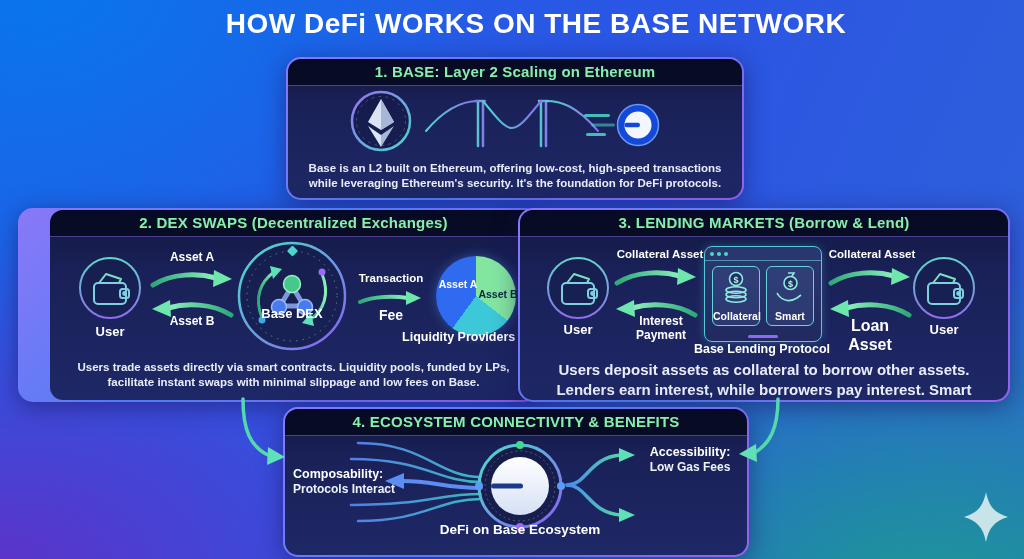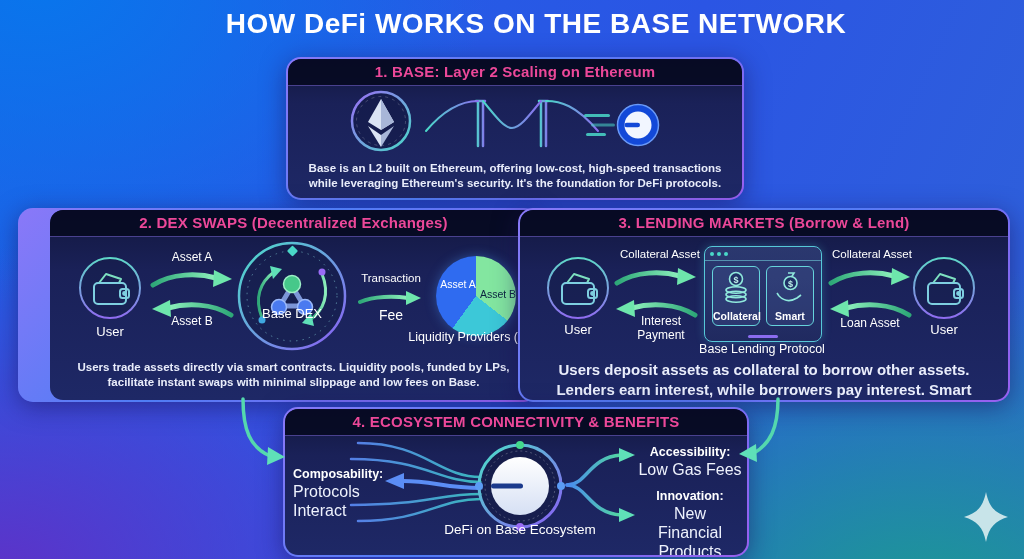--- a/index.html
+++ b/index.html
@@ -13,42 +13,42 @@
       linear-gradient(115deg,#1d63e8 0%,#2b55e4 55%,#2f62d8 100%);
   }
   .title{position:absolute;top:8px;left:0;right:0;text-align:center;color:#fff;
     font-size:28px;font-weight:bold;letter-spacing:.5px;padding-left:48px;}
   .panel{position:absolute;border-radius:15px;padding:2px;
     background:linear-gradient(135deg,#8a78f8 0%,#4f7df5 45%,#9a5ff0 100%);
     box-shadow:0 5px 24px rgba(25,16,85,.5);}
   .pin{position:relative;width:100%;height:100%;border-radius:13px;overflow:hidden;
     background:linear-gradient(180deg,#12173f 0%,#1a2158 32%,#1e2866 100%);}
   .phead{position:absolute;top:0;left:0;right:0;height:26px;line-height:26px;text-align:center;
-    font-weight:bold;font-size:15px;color:#ec4899;background:rgba(7,10,34,.92);
+    font-weight:bold;font-size:15px;color:#86efac;background:rgba(7,10,34,.92);
     border-bottom:1px solid rgba(140,120,250,.5);border-radius:13px 13px 0 0;letter-spacing:.2px;}
   .abs{position:absolute;}
-  .lbl{position:absolute;color:#fff;font-weight:normal;text-align:center;line-height:1.2;}
+  .lbl{position:absolute;color:#fff;font-weight:bold;text-align:center;line-height:1.2;}
   .desc{position:absolute;color:#e9edfb;font-weight:600;text-align:center;line-height:1.32;font-size:11.5px;}
   .flip{transform:scaleX(-1);}
   .pie{position:absolute;border-radius:50%;
     background:conic-gradient(from 0deg,#83e6a0 0deg 128deg,#3cc8d8 128deg 216deg,#2f6bf0 216deg 360deg);
     box-shadow:0 0 12px rgba(80,160,255,.35);}
   .lw{position:absolute;border:1.5px solid #56c8d8;border-radius:8px;
     background:linear-gradient(180deg,rgba(62,82,142,.5),rgba(34,44,96,.68));
     box-shadow:0 0 10px rgba(80,200,220,.28);}
   .lw-top{height:13px;border-bottom:1px solid rgba(120,220,230,.55);display:flex;align-items:center;padding-left:5px;}
   .lw-dot{width:4px;height:4px;border-radius:50%;background:#4ad8c8;margin-right:3px;}
   .lw-body{display:flex;gap:6px;padding:5px 7px 0 7px;}
   .lw-box{flex:1;border:1.5px solid #66d4dc;border-radius:6px;height:58px;position:relative;
     background:rgba(72,92,152,.25);text-align:center;}
   .lw-box-label{position:absolute;bottom:3px;left:0;right:0;color:#fff;font-weight:600;font-size:10.5px;}
   .lw-pill{position:absolute;bottom:3px;left:50%;transform:translateX(-50%);width:30px;height:3.5px;
     background:#8b6cf0;border-radius:2px;}
   .ben-title{color:#fff;font-weight:bold;font-size:12.5px;line-height:1.2;}
-  .ben-text{color:#eef2fd;font-weight:400;font-size:16px;line-height:1.2;}
+  .ben-text{color:#eef2fd;font-weight:700;font-size:12px;line-height:1.2;}
 </style>
 </head>
 <body>
 
 <div class="canvas">
 
   <svg width="0" height="0" style="position:absolute" aria-hidden="true">
     <defs>
       <linearGradient id="g-ring" x1="0" y1="0" x2="1" y2="1">
         <stop offset="0" stop-color="#4ae0c8"></stop>
@@ -265,21 +265,21 @@
 
       <div class="lbl" style="left:304px;top:38px;width:96px;font-size:11.5px;">Collateral Asset</div>
       <svg class="abs" style="left:308px;top:54px;" width="84" height="26" viewBox="0 0 84 26">
         <path d="M3,19 C22,7 48,7 66,12" stroke="url(#g-green)" stroke-width="5" fill="none" stroke-linecap="round"></path>
         <polygon points="64,4 82,13 63,21" fill="#6ee6ac"></polygon>
       </svg>
       <svg class="abs flip" style="left:308px;top:86px;" width="84" height="26" viewBox="0 0 84 26">
         <path d="M3,19 C22,7 48,7 66,12" stroke="url(#g-green)" stroke-width="5" fill="none" stroke-linecap="round"></path>
         <polygon points="64,4 82,13 63,21" fill="#6ee6ac"></polygon>
       </svg>
-      <div class="lbl" style="left:312px;top:106px;width:76px;font-size:12px;">Loan Asset</div>
+      <div class="lbl" style="left:312px;top:106px;width:76px;font-size:16px;">Loan Asset</div>
 
       <svg class="abs" style="left:392px;top:46px;" width="64" height="64" viewBox="0 0 64 64">
         <circle cx="32" cy="32" r="30" fill="rgba(20,28,70,.35)" stroke="url(#g-wallet)" stroke-width="2"></circle>
         <g stroke="#7ecfe0" stroke-width="2" fill="none" stroke-linejoin="round">
           <polygon points="21,27 28,18 43,23 41,27" stroke="#7de0c0"></polygon>
           <rect x="16" y="27" width="32" height="21" rx="4"></rect>
           <rect x="42" y="33" width="9" height="9" rx="2.5"></rect>
           <circle cx="46.5" cy="37.5" r="1.4" fill="#7ecfe0"></circle>
         </g>
       </svg>
@@ -325,24 +325,20 @@
           <path d="M2,40 C22,40 24,68 56,70"></path>
         </g>
         <polygon points="54,3 70,10 54,17" fill="#5fe0b8"></polygon>
         <polygon points="54,63 70,70 54,77" fill="#5fe0b8"></polygon>
       </svg>
 
       <div class="abs" style="left:352px;top:36px;width:106px;text-align:center;">
         <div class="ben-title">Accessibility:</div>
         <div class="ben-text">Low Gas Fees</div>
       </div>
-      <div class="abs" style="left:356px;top:80px;width:98px;text-align:center;">
-        <div class="ben-title">Innovation:</div>
-        <div class="ben-text">New Financial Products</div>
-      </div>
 
       <div class="lbl" style="left:110px;top:113px;width:250px;font-size:13.5px;">DeFi on Base Ecosystem</div>
     </div>
   </div>
 
   <svg class="abs" style="left:0;top:0;z-index:30;pointer-events:none;" width="1024" height="559" viewBox="0 0 1024 559">
     <path d="M243,399 C243,430 250,447 270,456" stroke="#54d8ae" stroke-width="3.5" fill="none" stroke-linecap="round"></path>
     <polygon points="268,447 285,457 267,465" fill="#5fe0b8"></polygon>
     <path d="M778,399 C778,428 770,444 754,453" stroke="#54d8ae" stroke-width="3.5" fill="none" stroke-linecap="round"></path>
     <polygon points="756,444 739,454 757,462" fill="#5fe0b8"></polygon>

